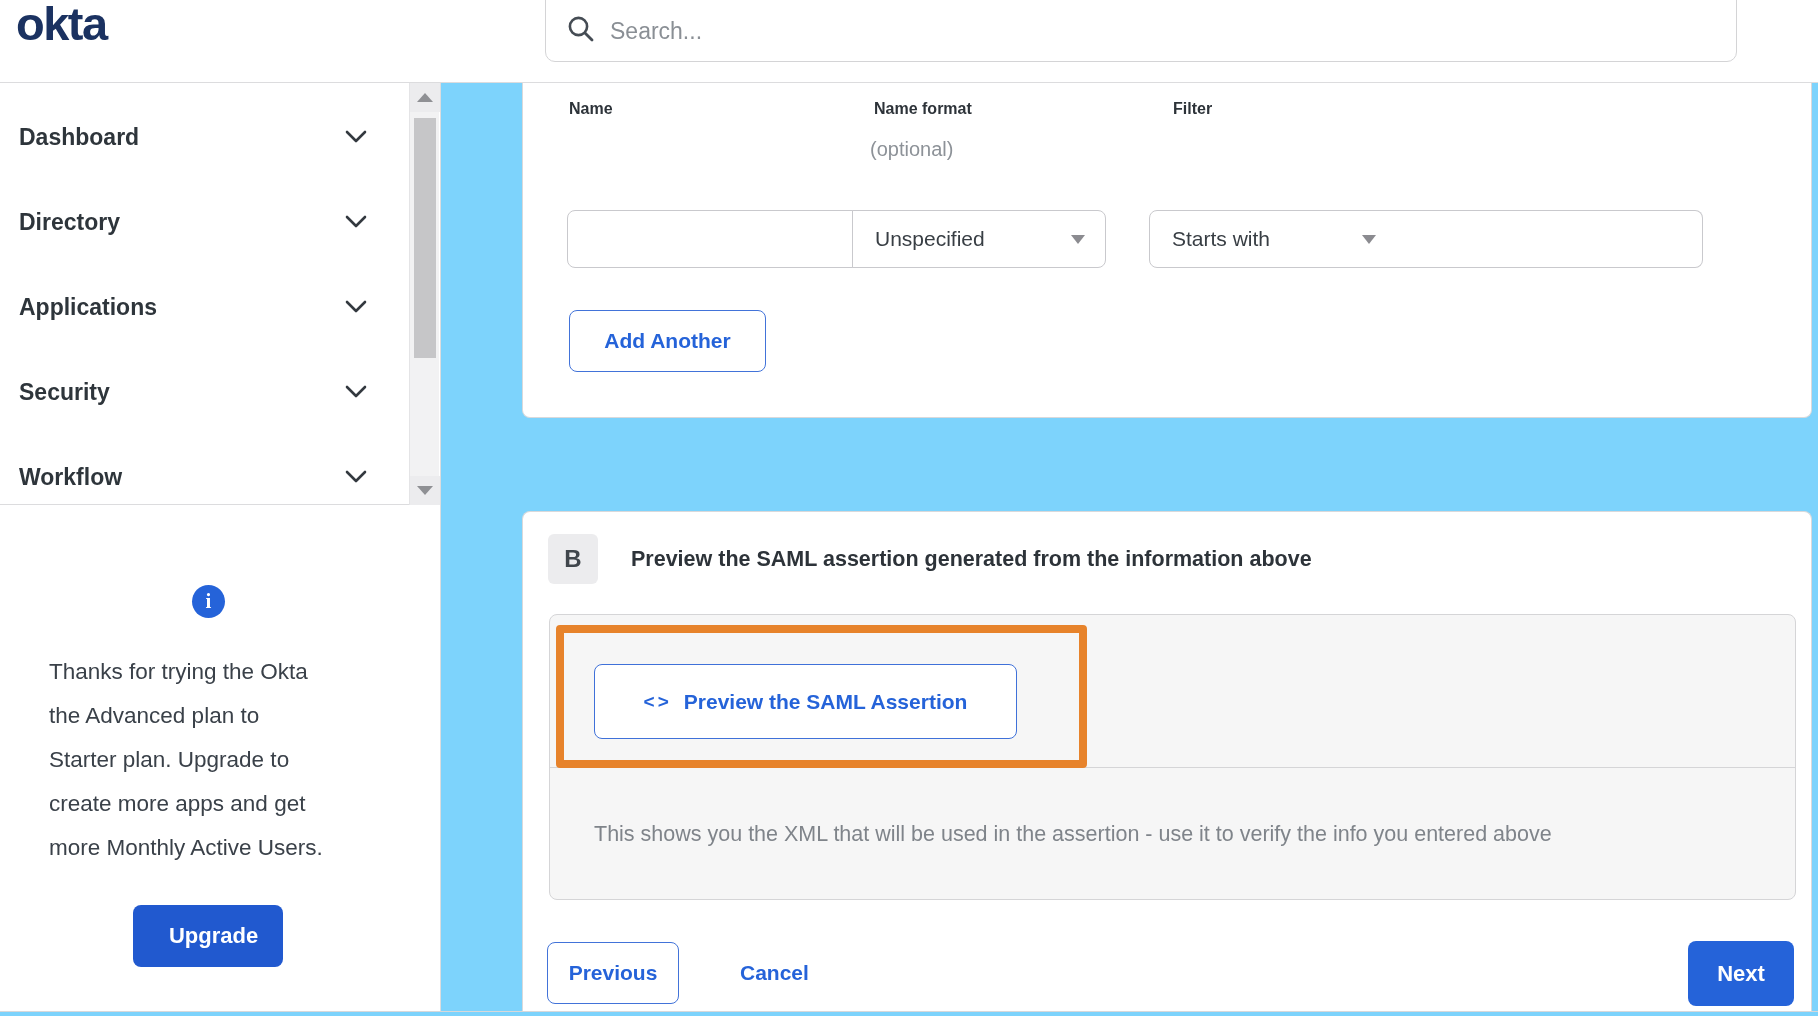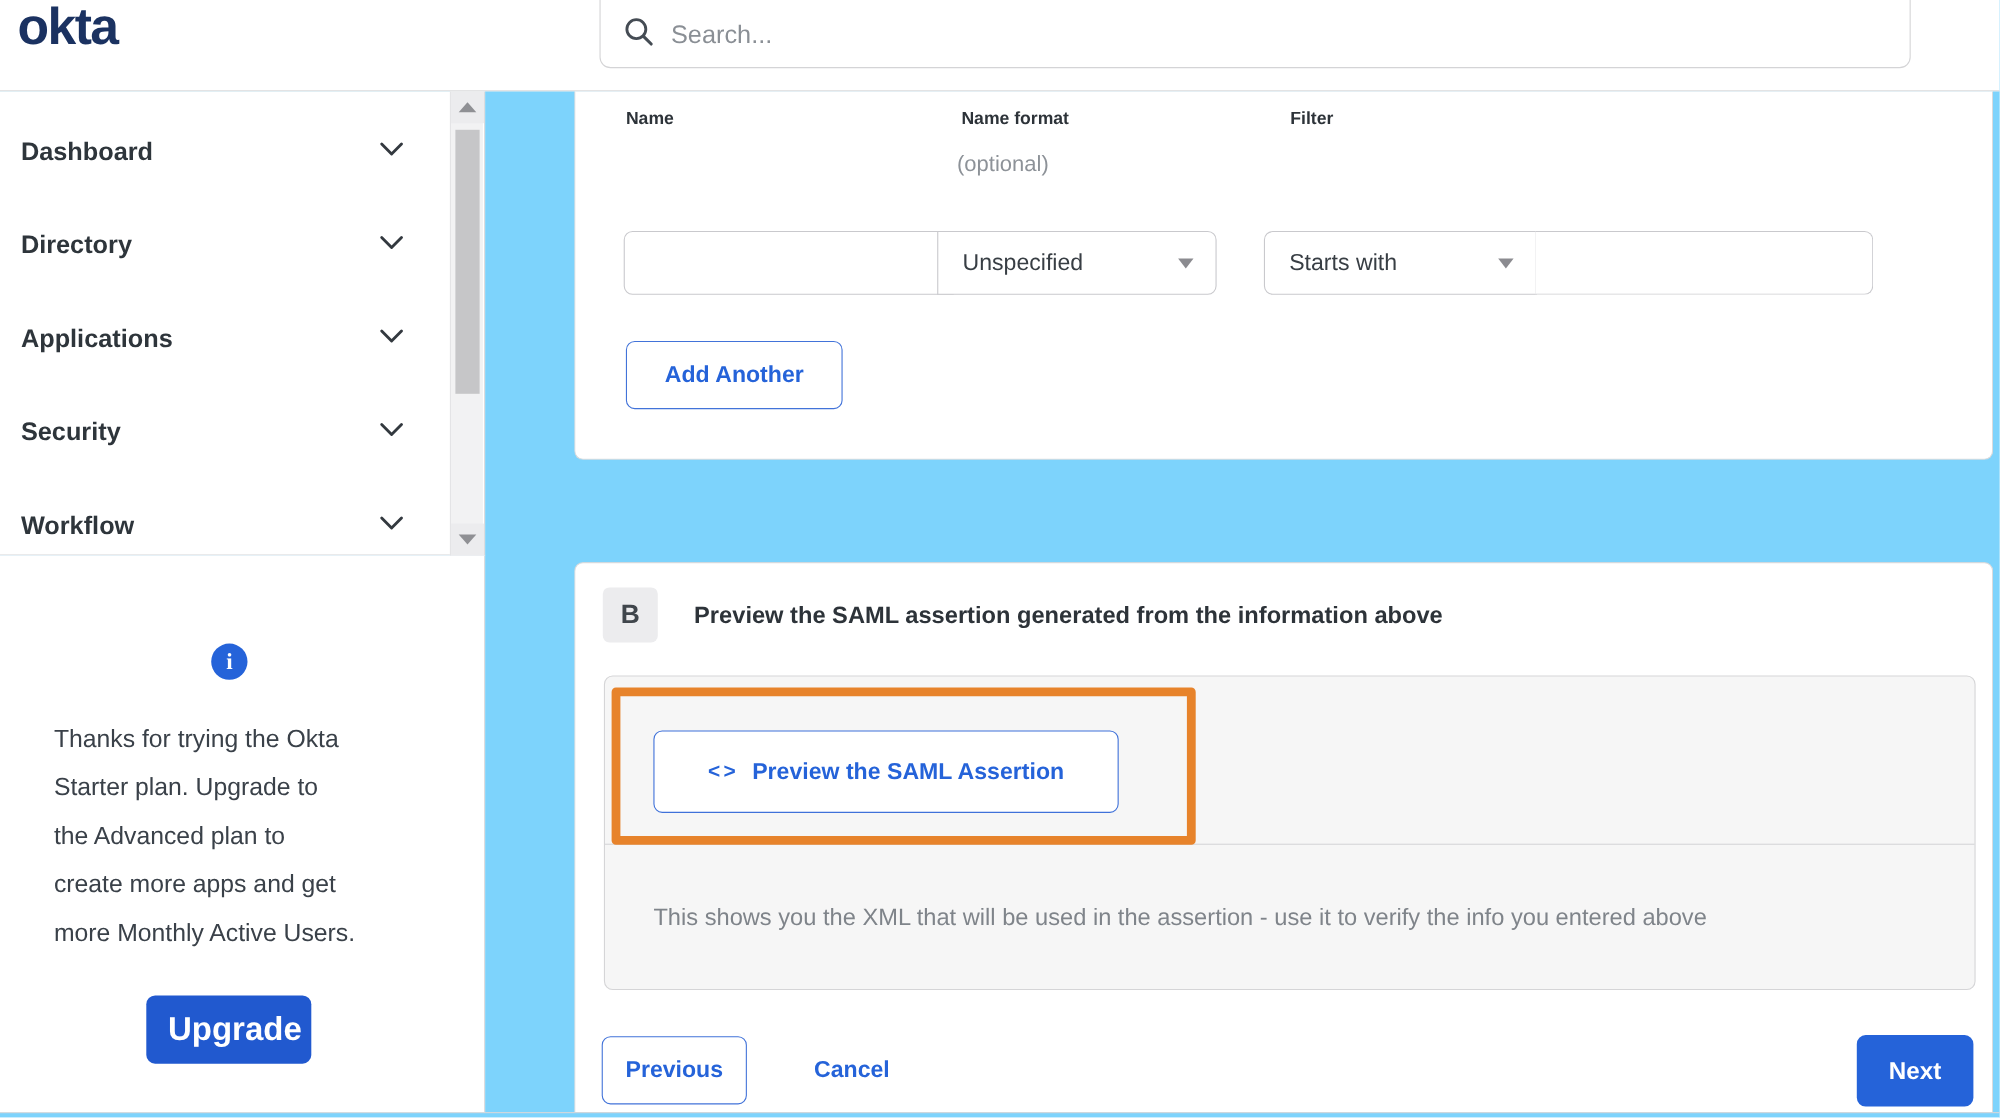--- a/index.html
+++ b/index.html
@@ -24,21 +24,21 @@
   .scroll-btn { position:absolute; left:0; width:30px; height:29px; background:#ececee; display:flex; align-items:center; justify-content:center; }
   .scroll-btn.up { top:0; }
   .scroll-btn.down { bottom:0; }
   .tri-up { width:0; height:0; border-left:8px solid transparent; border-right:8px solid transparent; border-bottom:9px solid #8f9094; }
   .tri-down { width:0; height:0; border-left:8px solid transparent; border-right:8px solid transparent; border-top:9px solid #8f9094; }
   .scroll-thumb { position:absolute; left:4px; top:35px; width:22px; height:240px; background:#c6c6c8; }
 
   .sidebar-lower { position:absolute; left:0; top:505px; width:441px; height:506px; background:#fff; border-right:1px solid #dcdcde; z-index:2; }
   .info-badge { position:absolute; left:192px; top:80px; width:33px; height:33px; border-radius:50%; background:#2563d9; color:#fff; display:flex; align-items:center; justify-content:center; font-size:21px; font-weight:700; font-family:"Liberation Serif", serif; }
   .upsell-text { position:absolute; left:49px; top:145px; font-size:22.5px; line-height:44px; color:#3a4149; }
-  .upgrade-btn { position:absolute; left:133px; top:400px; width:150px; height:62px; background:#2159cf; border:none; border-radius:8px; color:#fff; font-size:30px; font-weight:700; font-family:inherit; cursor:pointer;padding-left:11px; }
+  .upgrade-btn { position:absolute; left:133px; top:400px; width:150px; height:62px; background:#2159cf; border:none; border-radius:8px; color:#fff; font-size:22px; font-weight:700; font-family:inherit; cursor:pointer;padding-left:11px; }
 
   
   .card1 { position:absolute; left:522px; top:83px; width:1290px; height:335px; background:#fff; border:1px solid #d9d9db; border-top:none; border-radius:0 0 8px 8px; z-index:1; }
   .col-label { position:absolute; font-size:16px; font-weight:700; color:#2d3339; }
   .col-sub { position:absolute; font-size:20px; color:#8d9298; }
   .fld { position:absolute; top:127px; height:58px; background:#fff; border:1px solid #c9c9cd; }
   .fld input { width:100%; height:100%; border:none; outline:none; background:transparent; font-size:21px; font-family:inherit; padding:0 16px; color:#33393f; }
   .dd { display:flex; align-items:center; justify-content:space-between; padding:0 20px 0 22px; cursor:pointer; }
   .dd .val { font-size:21px; color:#383e44; }
   .caret { width:0; height:0; border-left:7px solid transparent; border-right:7px solid transparent; border-top:9px solid #8b8b90; }
@@ -122,22 +122,22 @@
     <div class="scroll-thumb"></div>
     <div class="scroll-btn down">
         <div class="tri-down"></div>
       </div>
   </div>
 
   <div class="sidebar-lower">
     <div class="info-badge">i</div>
     <div class="upsell-text">
       <div>Thanks for trying the Okta</div>
+      <div>the Advanced plan to</div>
       <div>Starter plan. Upgrade to</div>
-      <div>the Advanced plan to</div>
       <div>create more apps and get</div>
       <div>more Monthly Active Users.</div>
     </div>
     <button class="upgrade-btn">Upgrade</button>
   </div>
 
   <div class="card1">
     <div class="col-label" style="left:46px; top:17px;">Name</div>
     <div class="col-label" style="left:351px; top:17px;">Name format</div>
     <div class="col-sub" style="left:347px; top:55px;">(optional)</div>

